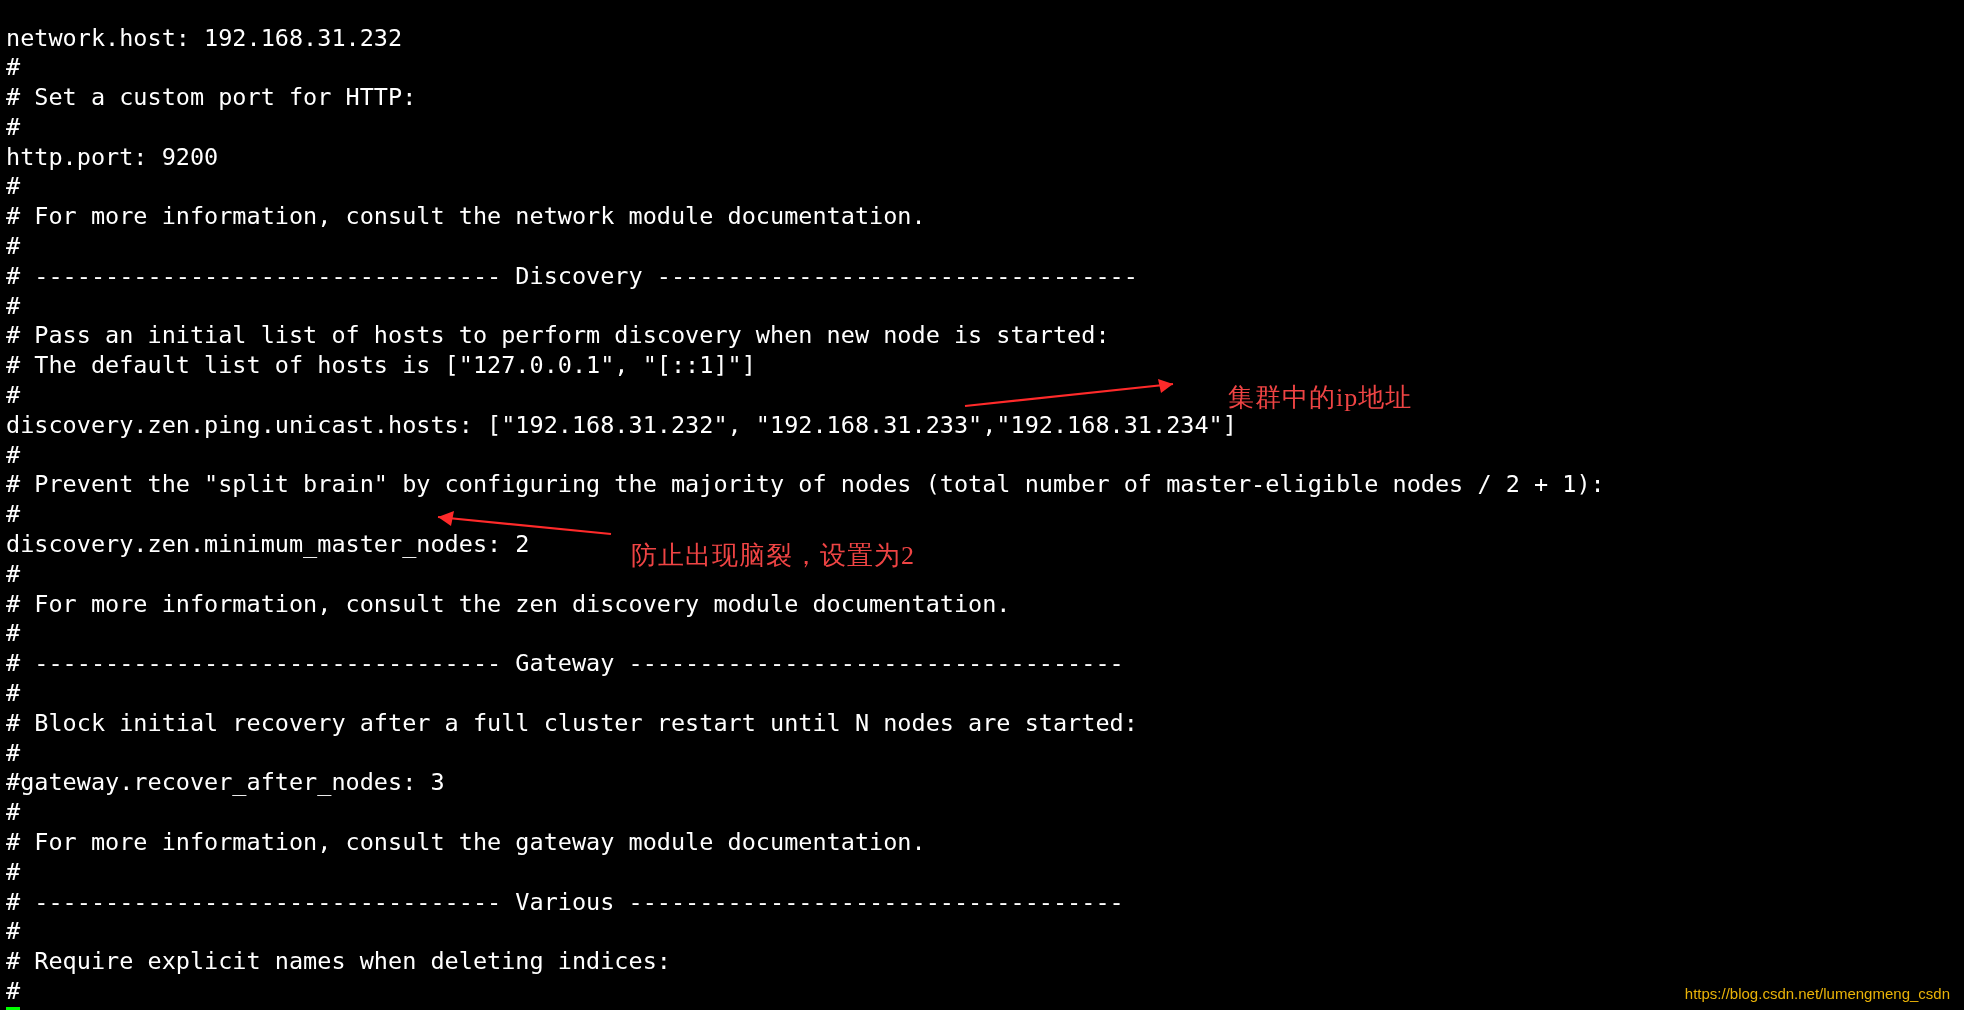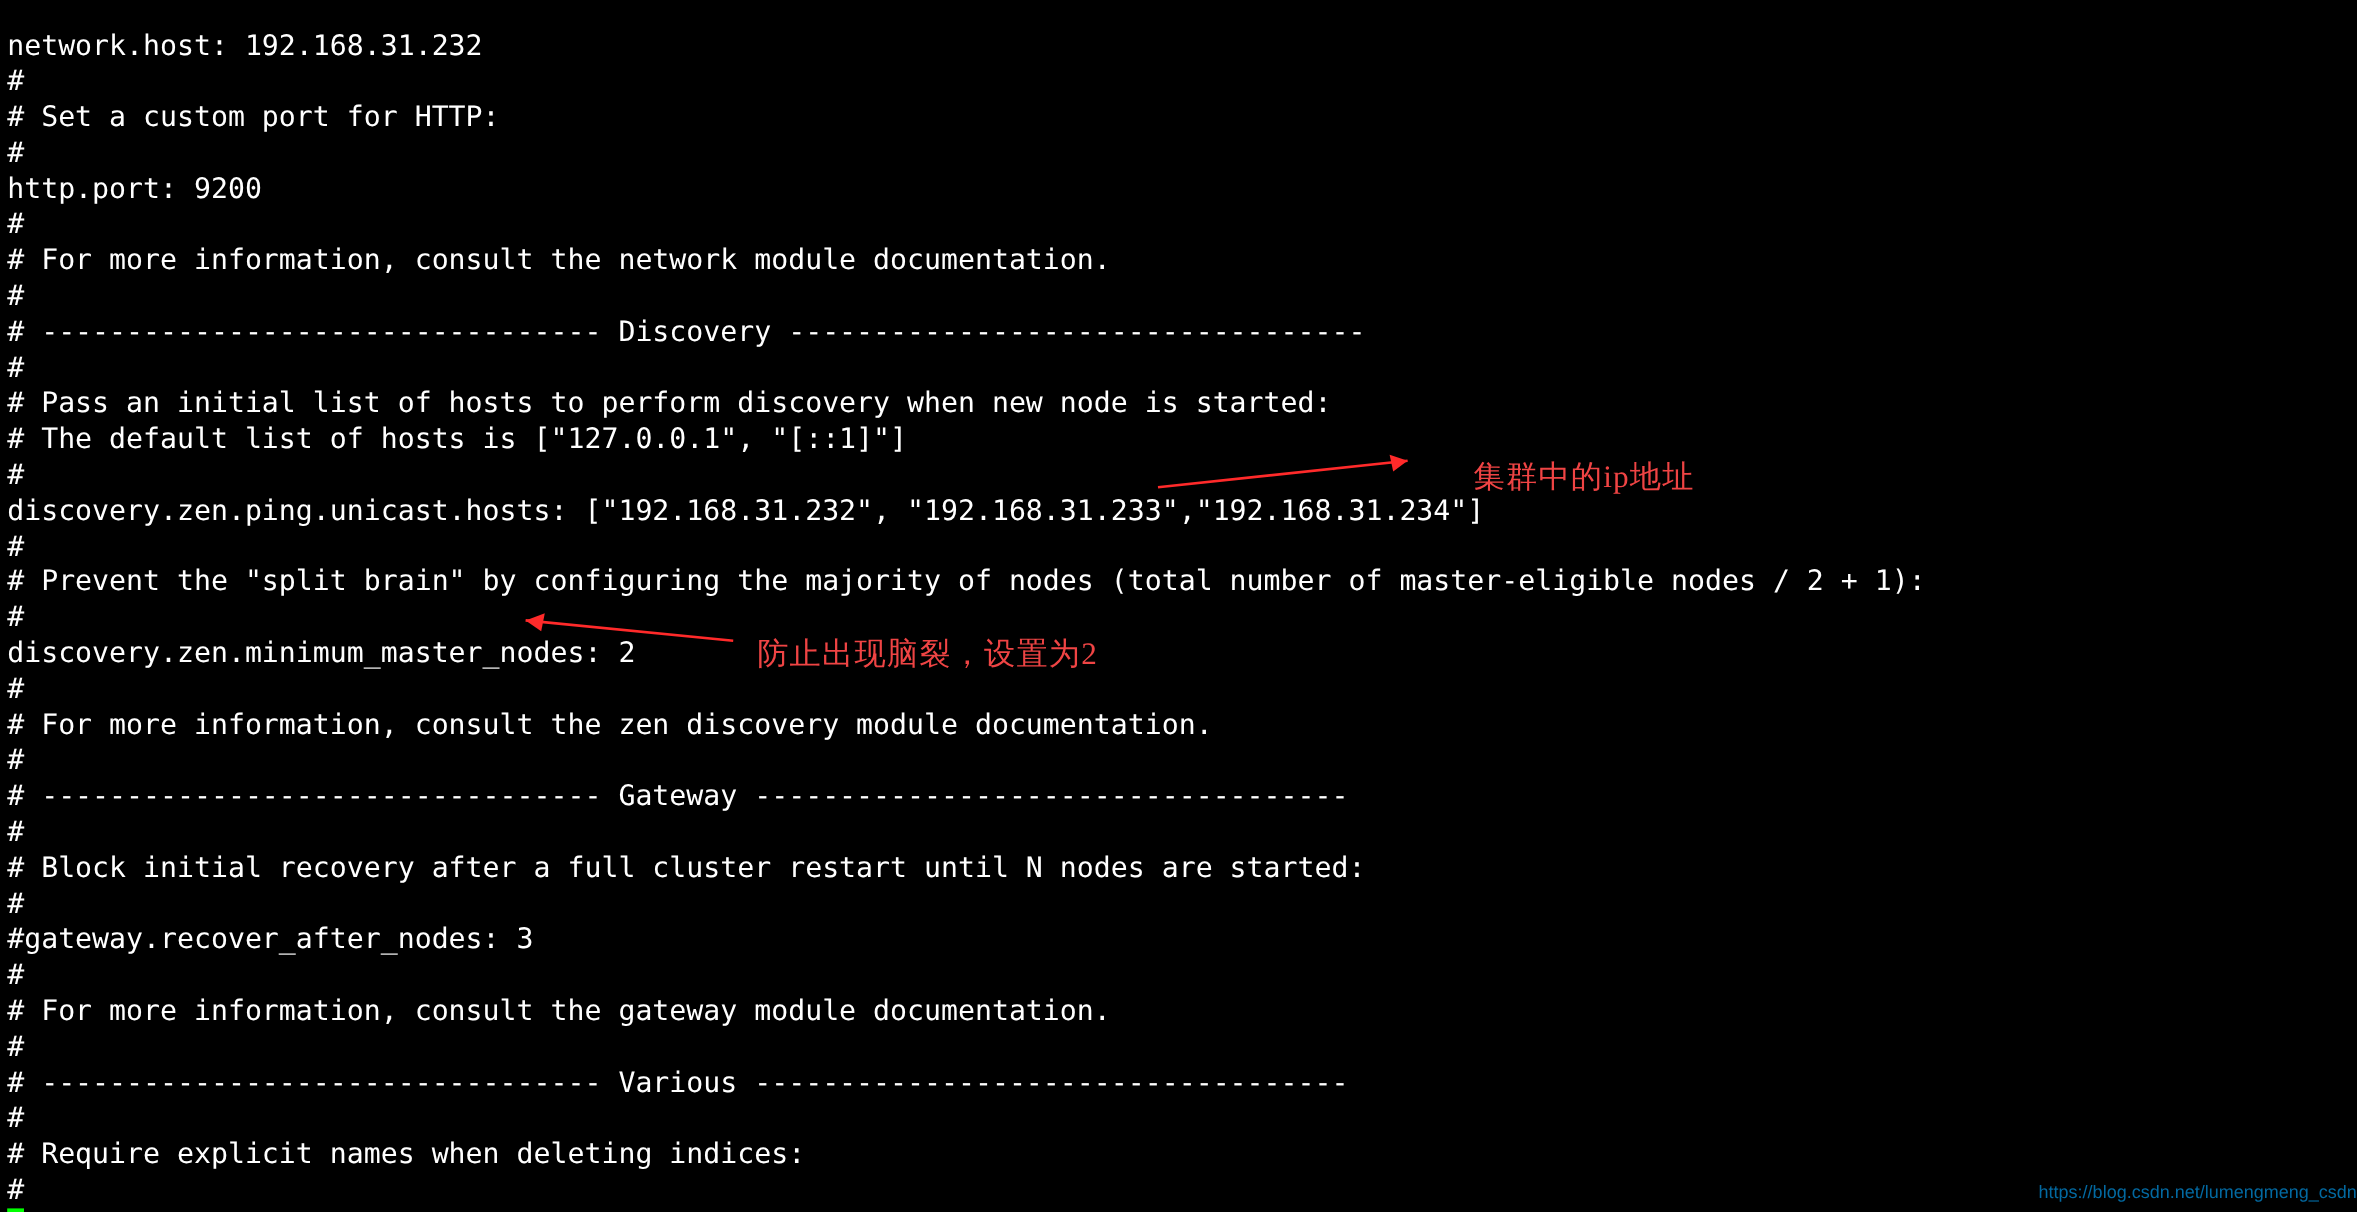--- a/index.html
+++ b/index.html
@@ -12,22 +12,22 @@
   .cursor{background:#0f0;color:#000;}
   .annot{
     position:absolute;
     font-family:"SimSun","宋体","Songti SC",serif;
     font-size:26px;color:#ef4444;letter-spacing:1px;white-space:nowrap;
   }
   .arrow{position:absolute;overflow:visible;}
   .arrow line,.arrow polyline{stroke:#ff2a2a;stroke-width:2.2;fill:none;}
   .arrow .head{fill:#ff2a2a;stroke:none;}
   .watermark{
-    position:absolute;right:0;bottom:8px;
-    font-family:Arial,Helvetica,sans-serif;font-size:15px;color:#0369a1;
+    position:absolute;right:14px;bottom:8px;
+    font-family:Arial,Helvetica,sans-serif;font-size:15px;color:#eab308;
   }
 </style>
 </head>
 <body>
 
 <pre class="term" id="term">network.host: 192.168.31.232
 #
 # Set a custom port for HTTP:
 #
 http.port: 9200
@@ -64,15 +64,15 @@
 <svg class="arrow" style="left:958px;top:375px;width:232px;height:40px" viewBox="0 0 232 40">
   <line x1="7" y1="31" x2="215" y2="9"></line>
   <polygon class="head" points="215,9 200,4 203,18"></polygon>
 </svg>
 <div class="annot" style="left:1228px;top:380px">集群中的ip地址</div>
 
 <svg class="arrow" style="left:428px;top:508px;width:190px;height:40px" viewBox="0 0 190 40">
   <line x1="183" y1="26" x2="10" y2="9"></line>
   <polygon class="head" points="10,9 26,3 23,18"></polygon>
 </svg>
-<div class="annot" style="left:631px;top:527px">防止出现脑裂，设置为2</div>
+<div class="annot" style="left:631px;top:538px">防止出现脑裂，设置为2</div>
 
 <div class="watermark">https://blog.csdn.net/lumengmeng_csdn</div>
 
 </body></html>

